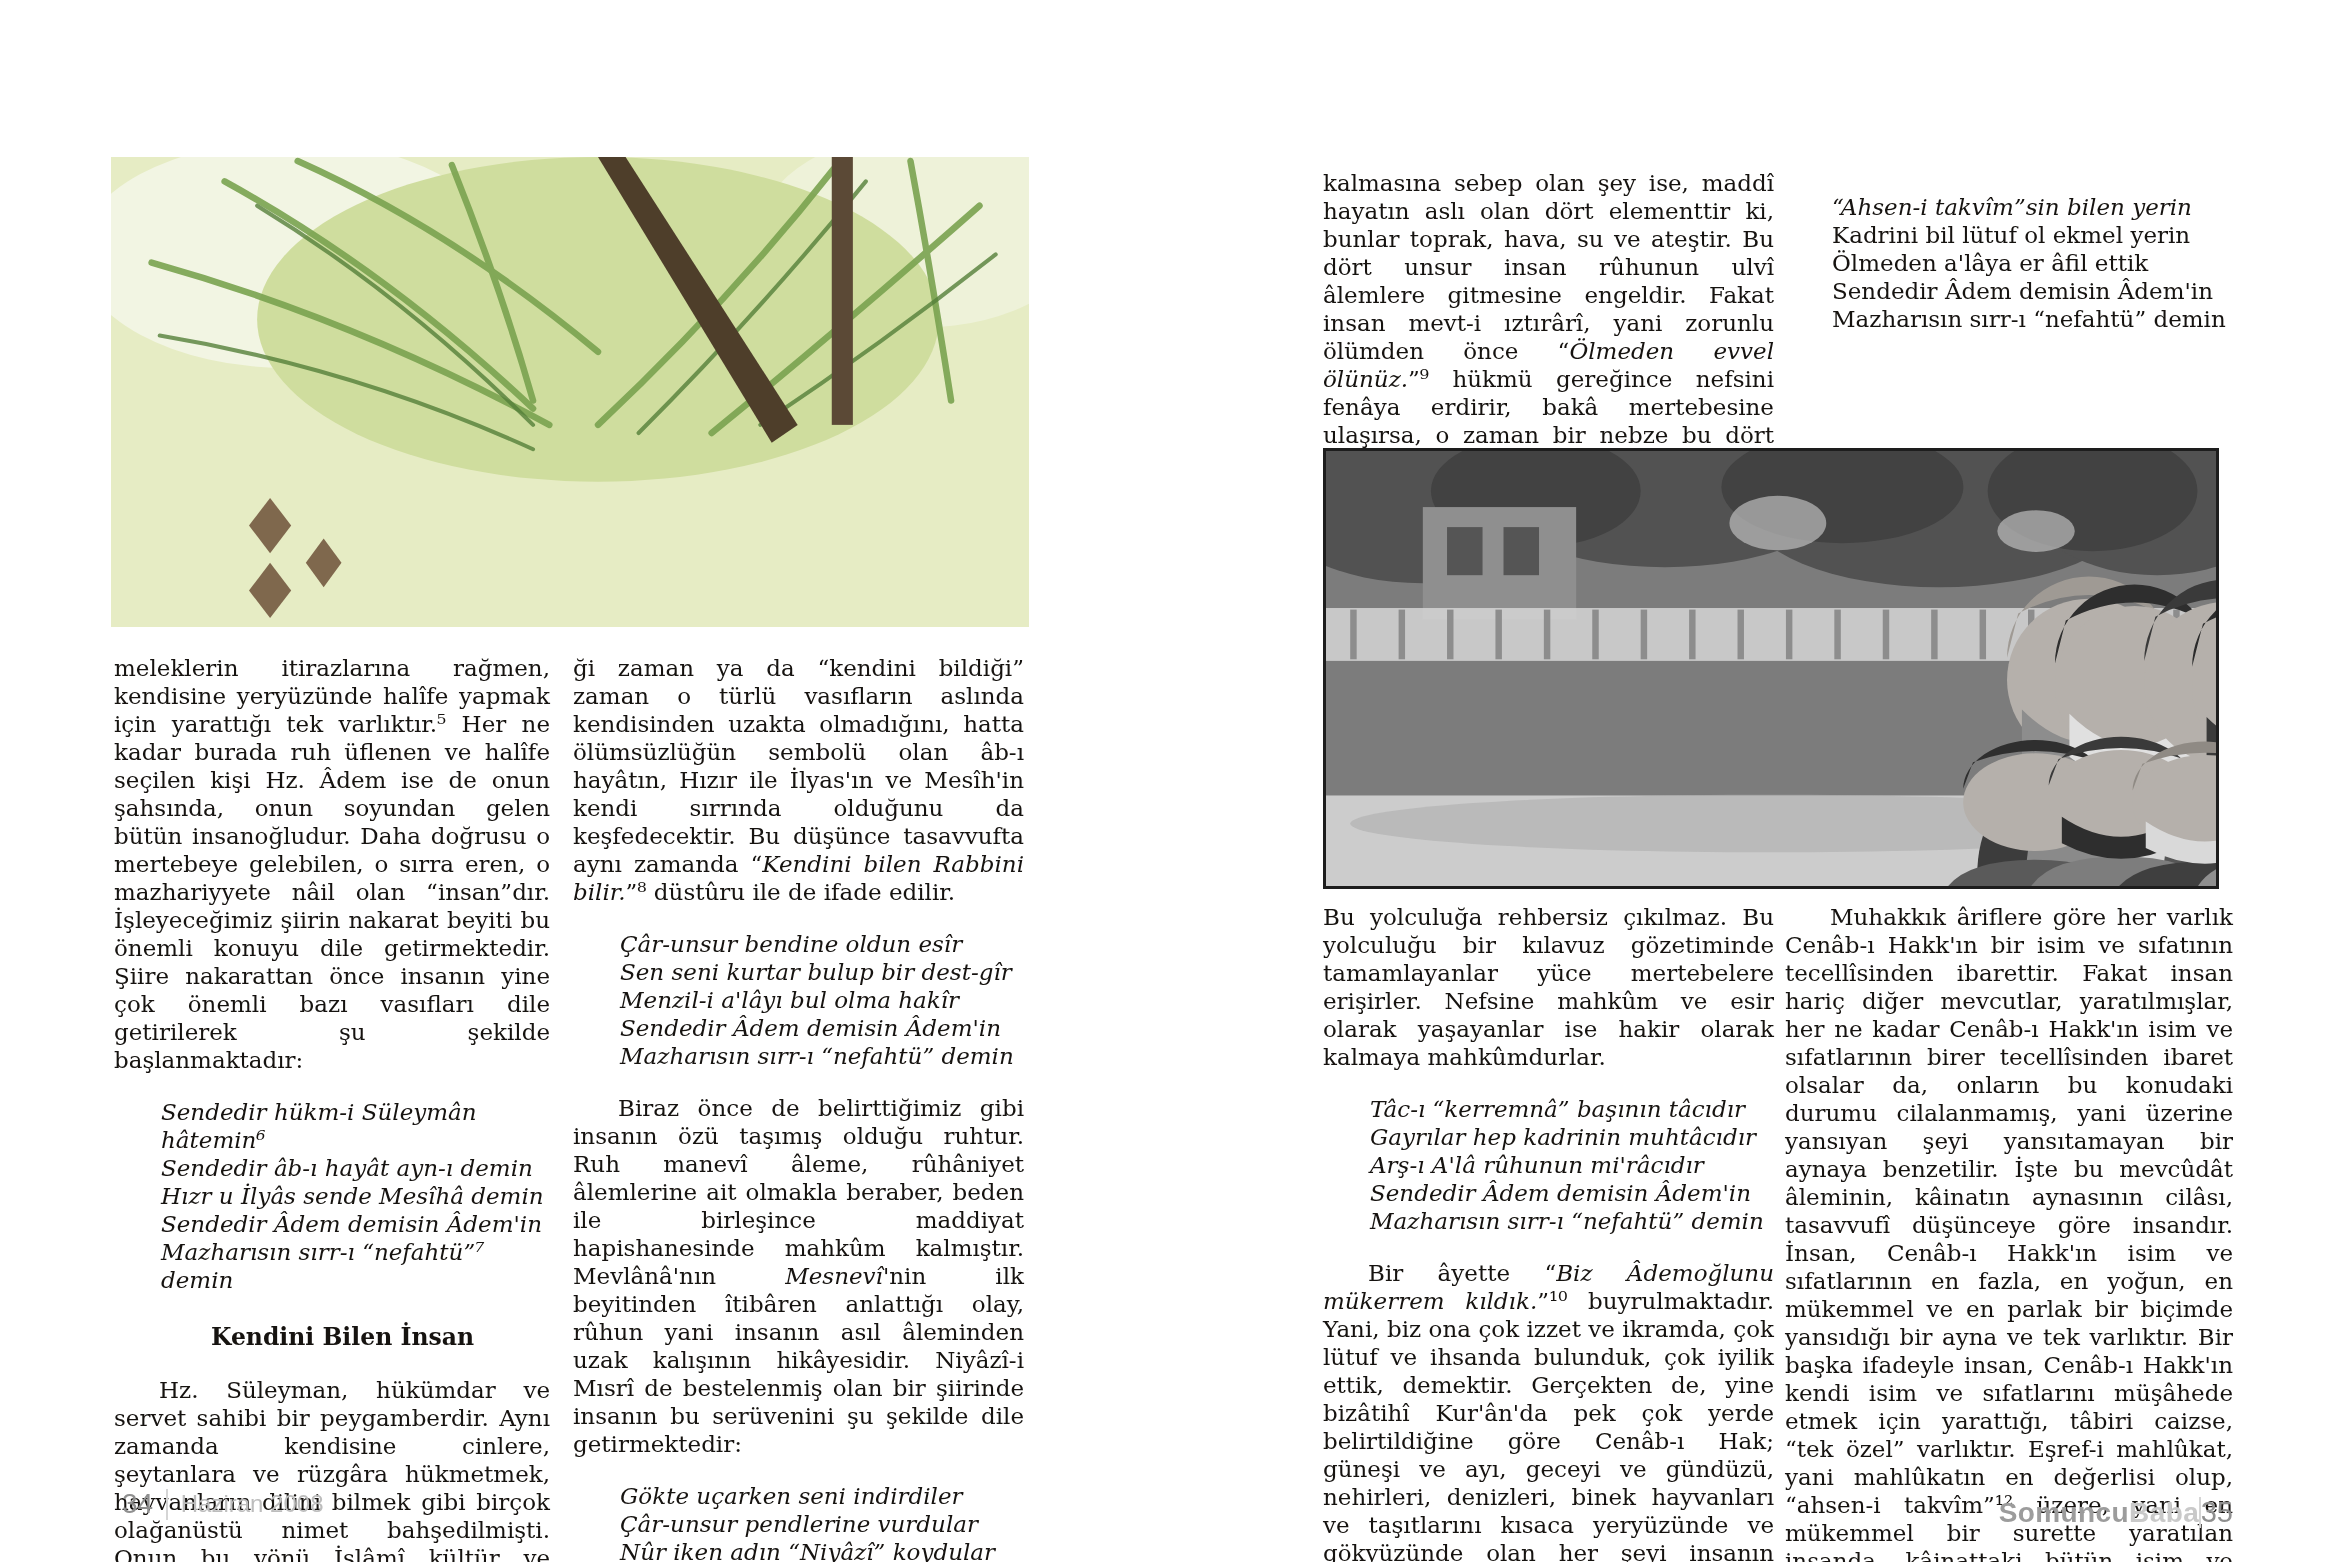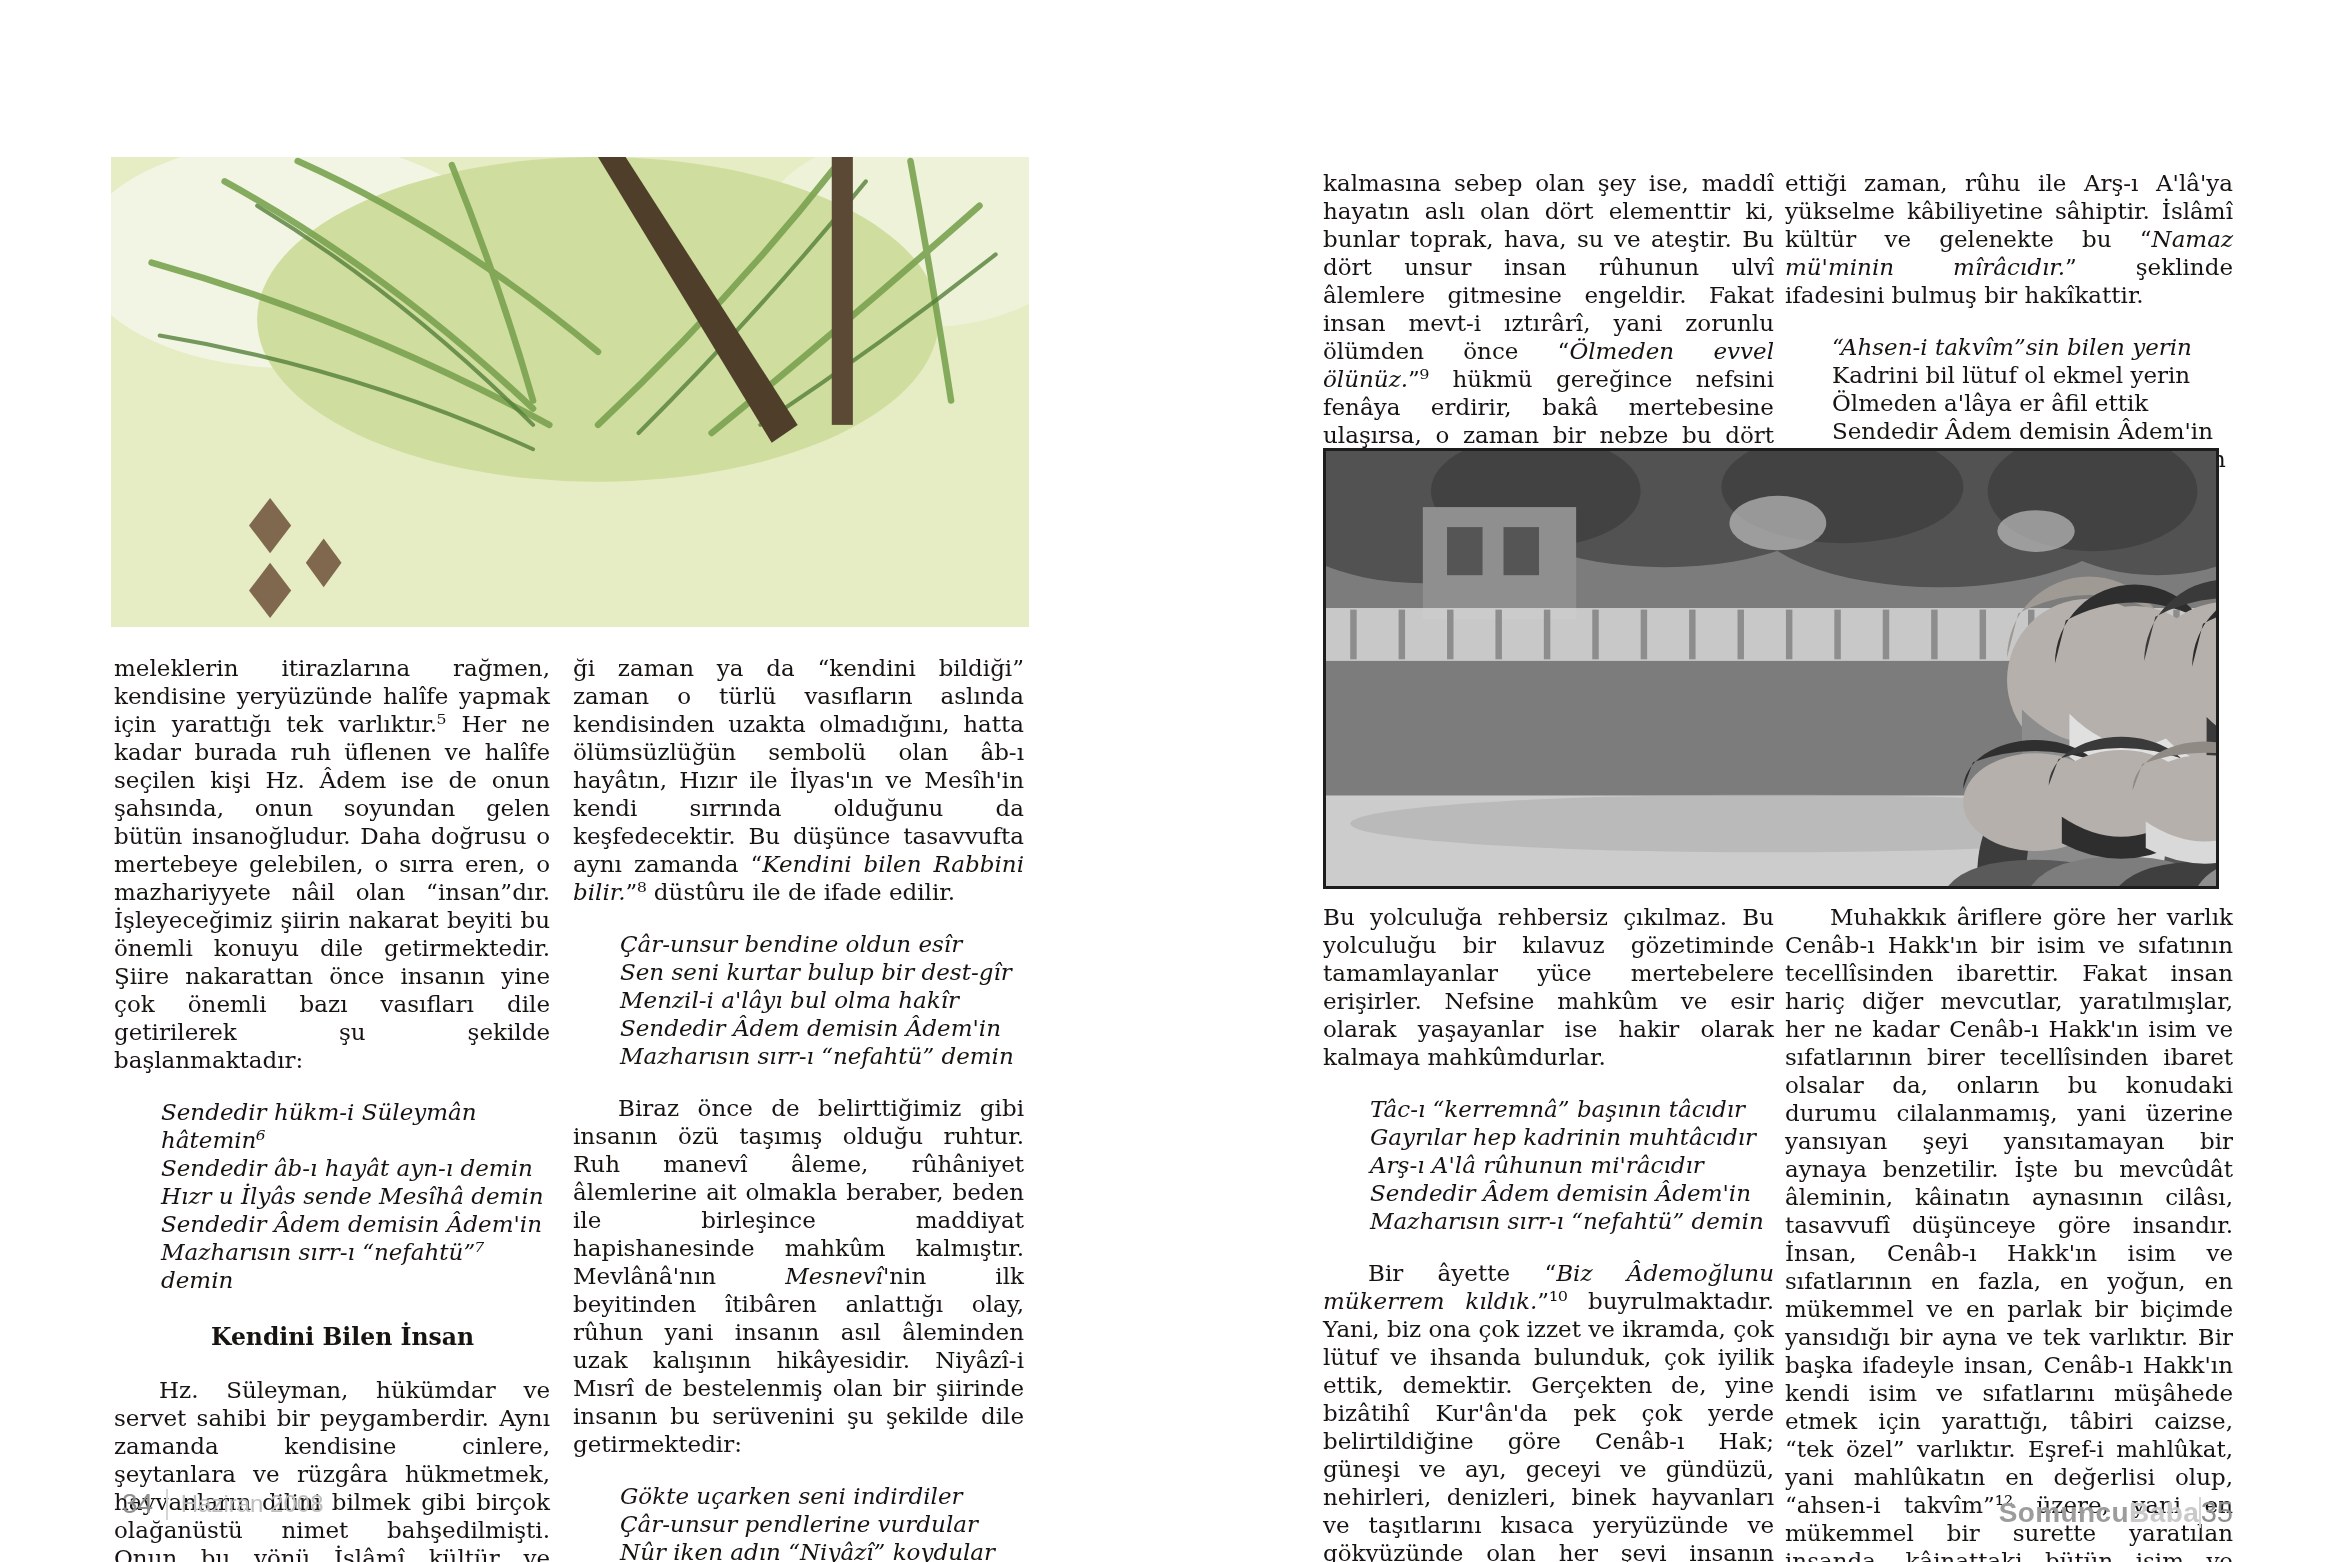--- a/index.html
+++ b/index.html
@@ -149,21 +149,20 @@
     <span class="lp-num">34</span>
     <span class="vdiv"></span>
     <span class="issue">Haziran 2008</span>
   </div>
 
   <div class="col" id="rp-c1t">
     <p class="para"><span>kalmasına sebep olan şey ise, maddî hayatın aslı olan dört elementtir ki, bunlar toprak, hava, su ve ateştir. Bu dört unsur insan rûhunun ulvî âlemlere gitmesine engeldir. Fakat insan mevt-i ıztırârî, yani zorunlu ölümden önce “</span><i>Ölmeden evvel ölünüz.</i><span>”⁹ hükmü gereğince nefsini fenâya erdirir, bakâ mertebesine ulaşırsa, o zaman bir nebze bu dört unsurun prangalarından rûhunu âzâd etmiş olur ve ulvî zevkleri tadabilir. Ne var ki bu, bir mürşidi gerektiren, zorlu, ağır ve tehlikeli bir yolculuktur.</span></p>
   </div>
 
   <div class="col" id="rp-c2t">
-    <p class="para"><span>ettiği zaman, rûhu ile Arş-ı A'lâ'ya yükselme kâbiliyetine sâhiptir. İslâmî kültür ve gelenekte bu “</span><i>Namaz mü'minin mîrâcıdır.</i><span>” şeklinde ifadesini bulmuş bir hakîkattir.</span></p>
     <div class="poem">
         <div class="poem-line">“Ahsen-i takvîm”sin bilen yerin</div>
         <div class="poem-line roman">Kadrini bil lütuf ol ekmel yerin</div>
         <div class="poem-line roman">Ölmeden a'lâya er âfil ettik</div>
         <div class="poem-line roman">Sendedir Âdem demisin Âdem'in</div>
         <div class="poem-line roman">Mazharısın sırr-ı “nefahtü” demin</div>
       </div>
   </div>
 
   <div class="photo" id="photo-right">

